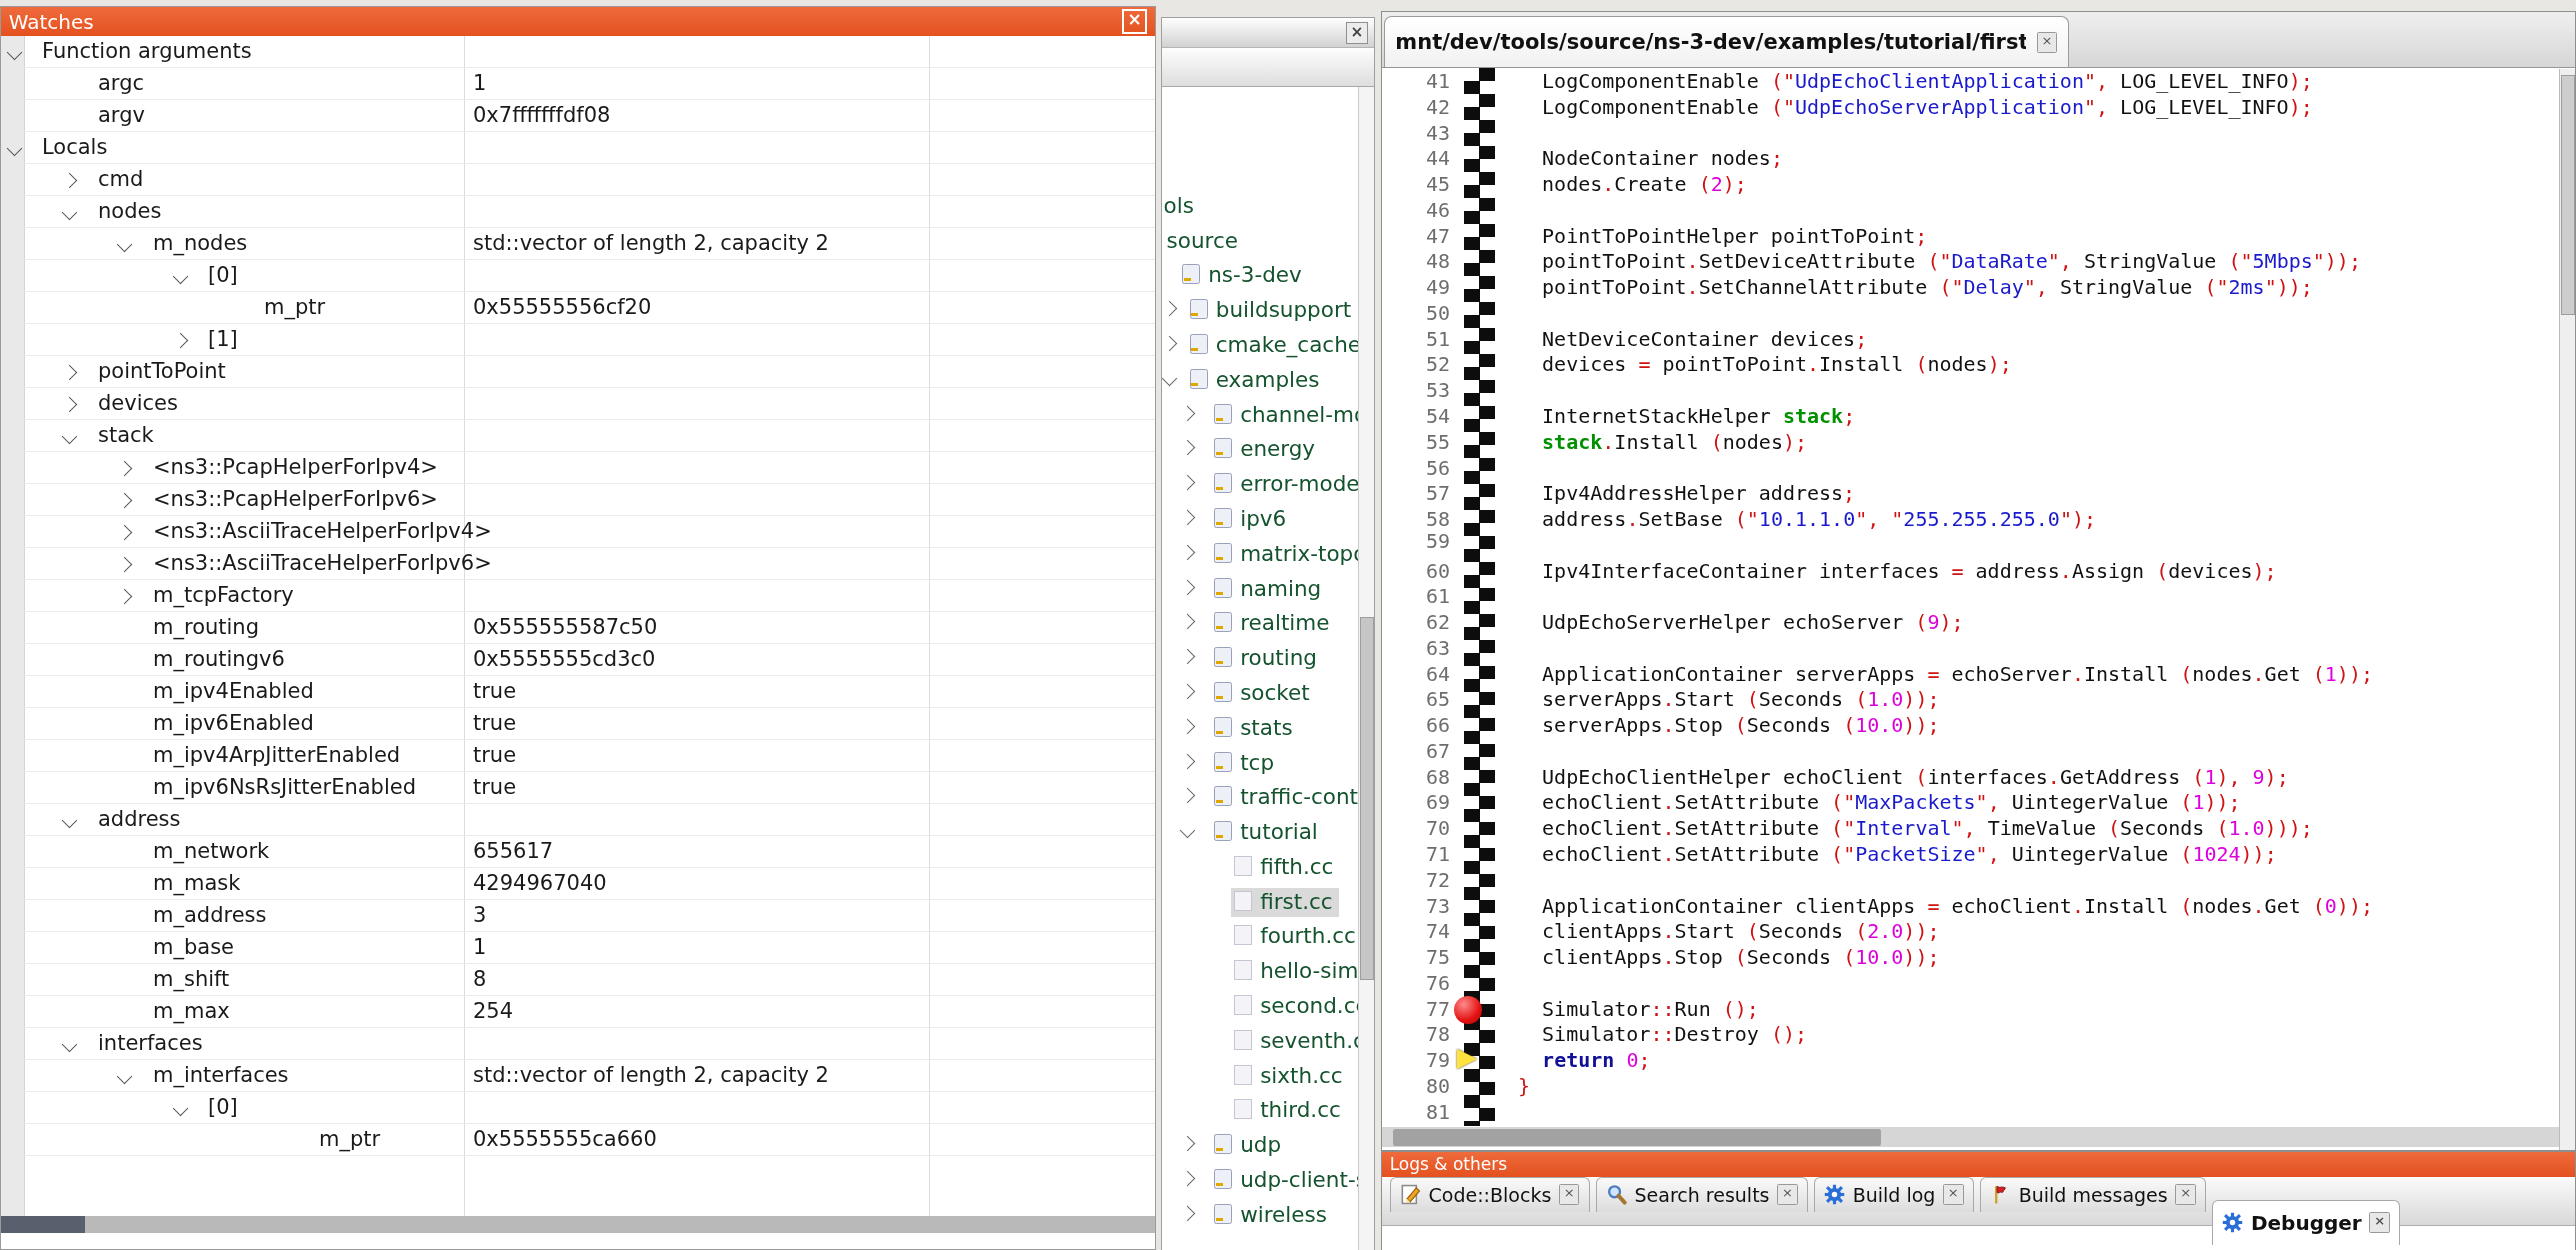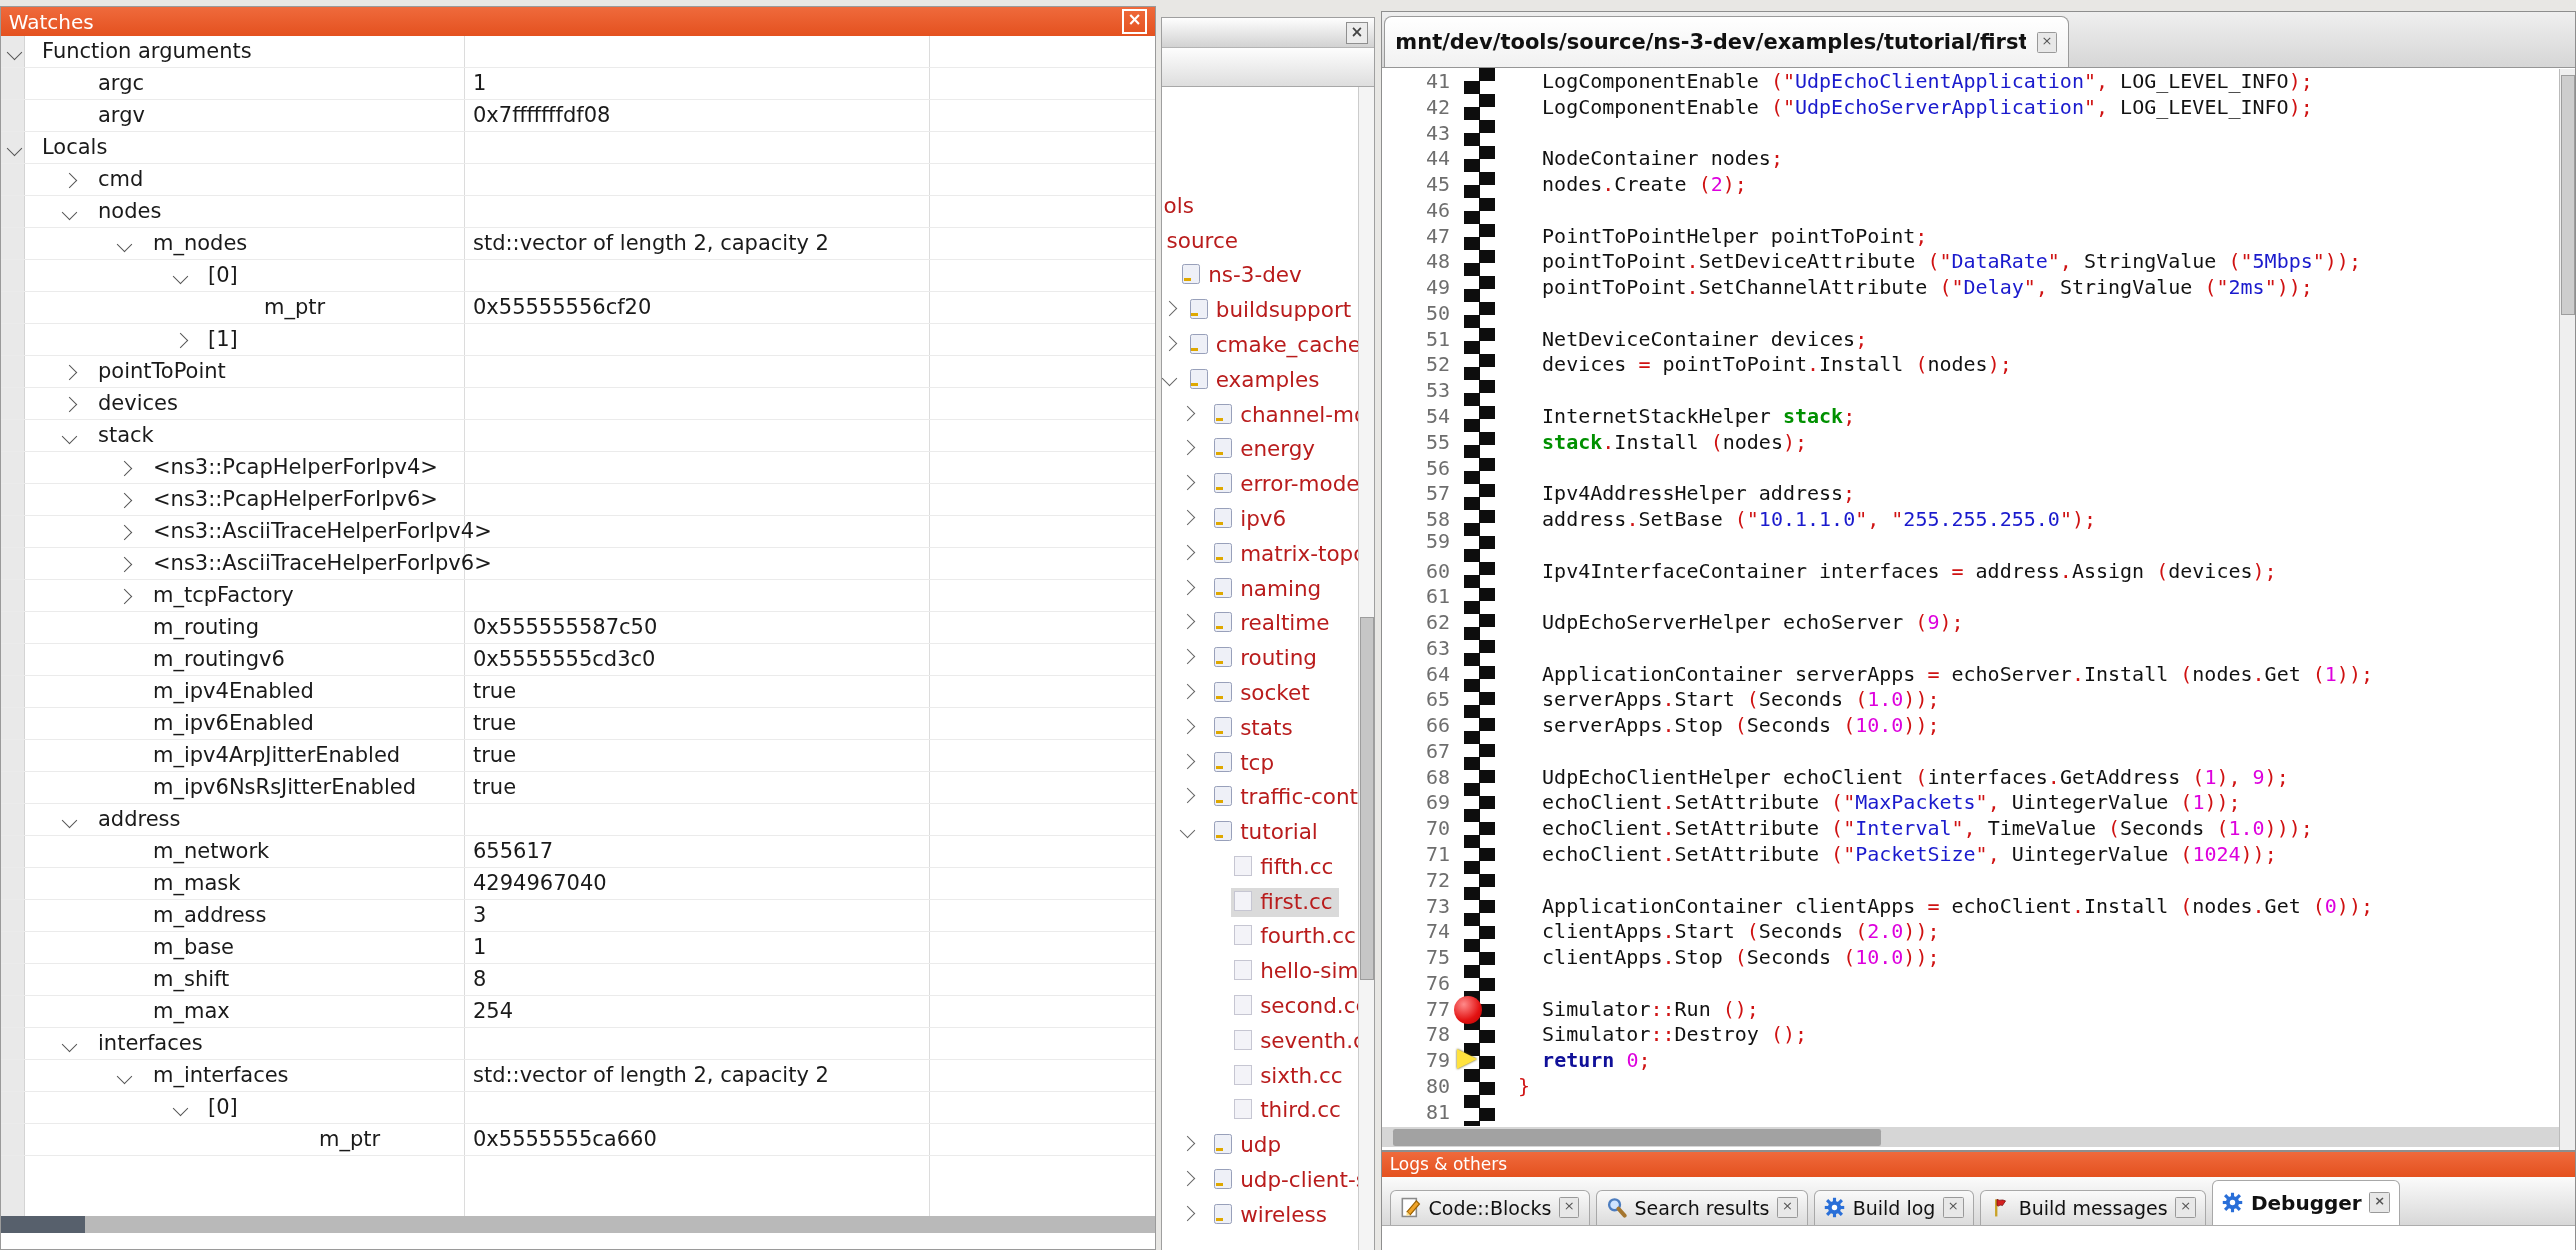--- a/index.html
+++ b/index.html
@@ -27,21 +27,21 @@
   
   #tree-window{left:1161px;top:17px;width:214px;height:1233px;background:#fff;border:0.8px solid #9f9f9f;}
   .gray-titlebar{height:29px;background:linear-gradient(#fefefe,#d2d2d2);border-bottom:0.8px solid #b4b4b4;
       display:flex;align-items:center;}
   .sq-close{margin-left:auto;margin-right:6.1px;width:20px;height:20px;background:#ececec;border:1.5px solid #8f8f8f;
       color:#444;font-size:15.4px;line-height:18.4px;text-align:center;font-weight:bold;}
   #tree-toolbar{height:38px;background:linear-gradient(#fdfdfd,#dedede);border-bottom:1.5px solid #a8a8a8;}
   #tree-body{position:relative;height:1163px;overflow:hidden;background:#fff;}
   .titem{position:absolute;height:35px;width:100%;white-space:nowrap;}
   .titem .chev{position:absolute;top:12.3px;border-color:#666;border-width:1.5px;}
-  .tlabel{font-size:21.5px;color:#b91c1c;}
+  .tlabel{font-size:21.5px;color:#14532d;}
   .tsel{background:#dadada;}
   .ticon{position:absolute;top:6.1px;display:inline-block;width:18.4px;height:20px;box-sizing:border-box;}
   .ticon.folder{background:#eef0f7;border:1.5px solid #98a0ba;border-radius:2.3px;}
   .ticon.folder::after{content:"";position:absolute;left:0.8px;bottom:1.5px;width:7px;height:3.1px;background:#dfa800;}
   .ticon.file{background:#f3f3f8;border:1.5px solid #c6c6d2;}
   .tlabel-wrap{position:absolute;top:4.6px;padding:1.5px 6.1px 3.1px 3.1px;}
   #tree-vscroll{position:absolute;right:0;top:0;width:15.4px;height:100%;background:#f4f4f4;border-left:0.8px solid #ccc;}
   #tree-vthumb{position:absolute;left:1.5px;width:11.5px;background:#c6c6c6;border:0.8px solid #9d9d9d;}
   
   #editor-window{left:1381px;top:10.8px;width:1195px;height:1140px;background:#fff;border:0.8px solid #8e8e8e;}
@@ -69,21 +69,21 @@
   #exec-arrow{position:absolute;left:75px;width:0;height:0;border-left:20px solid #ffe23e;
       border-top:10.8px solid transparent;border-bottom:10.8px solid transparent;filter:drop-shadow(0 0 1.2px #574e00);}
   #editor-hscroll{position:absolute;left:0;bottom:1.5px;width:100%;height:20px;background:#d6d6d6;}
   #editor-hthumb{position:absolute;left:10.8px;top:1.5px;width:488px;height:17px;background:#a2a2a2;border-radius:2.3px;}
   #editor-vscroll{position:absolute;right:0;top:57px;width:15.4px;height:1081px;background:#efefef;border-left:0.8px solid #bbb;}
   #editor-vthumb{position:absolute;left:1.5px;top:6.1px;width:11.5px;height:238px;background:#cdcdcd;border:0.8px solid #9d9d9d;}
   
   #logs-window{left:1381px;top:1151px;width:1195px;height:100px;background:#fff;border:0.8px solid #8e8e8e;}
   #logs-title{height:24.6px;font-size:17px;padding-left:7.7px;}
   #logs-tabstrip{height:49px;background:linear-gradient(#fbfbfb,#d8d8d8);border-bottom:0.8px solid #adadad;
-      display:flex;align-items:flex-end;padding-left:7.7px;box-sizing:border-box;}
+      display:flex;padding-left:7.7px;box-sizing:border-box;}
   .ltab{display:flex;align-items:center;gap:7.7px;height:35px;padding:0 9.2px;margin-right:6.1px;
       background:linear-gradient(#fafafa,#dcdcdc);border:0.8px solid #a8a8a8;border-bottom:none;
       border-radius:6.1px 6.1px 0 0;box-sizing:border-box;}
   .ltab .llabel{font-size:19px;color:#111;white-space:nowrap;}
   .ltab.active{height:45px;background:#fff;font-weight:bold;position:relative;z-index:2;margin-top:23px;}
   .ltab.active .llabel{font-size:20px;font-weight:bold;}
   .tab-close{width:18.4px;height:18.4px;background:#e8e8e8;border:0.8px solid #999;color:#555;font-size:13px;
       line-height:16px;text-align:center;border-radius:1.5px;}
   #logs-status{height:24.6px;background:#fff;}
   #status-text{font-family:"DejaVu Sans Mono", monospace;font-size:17.7px;color:#111;padding:2.3px 0 0 4.6px;white-space:nowrap;}

